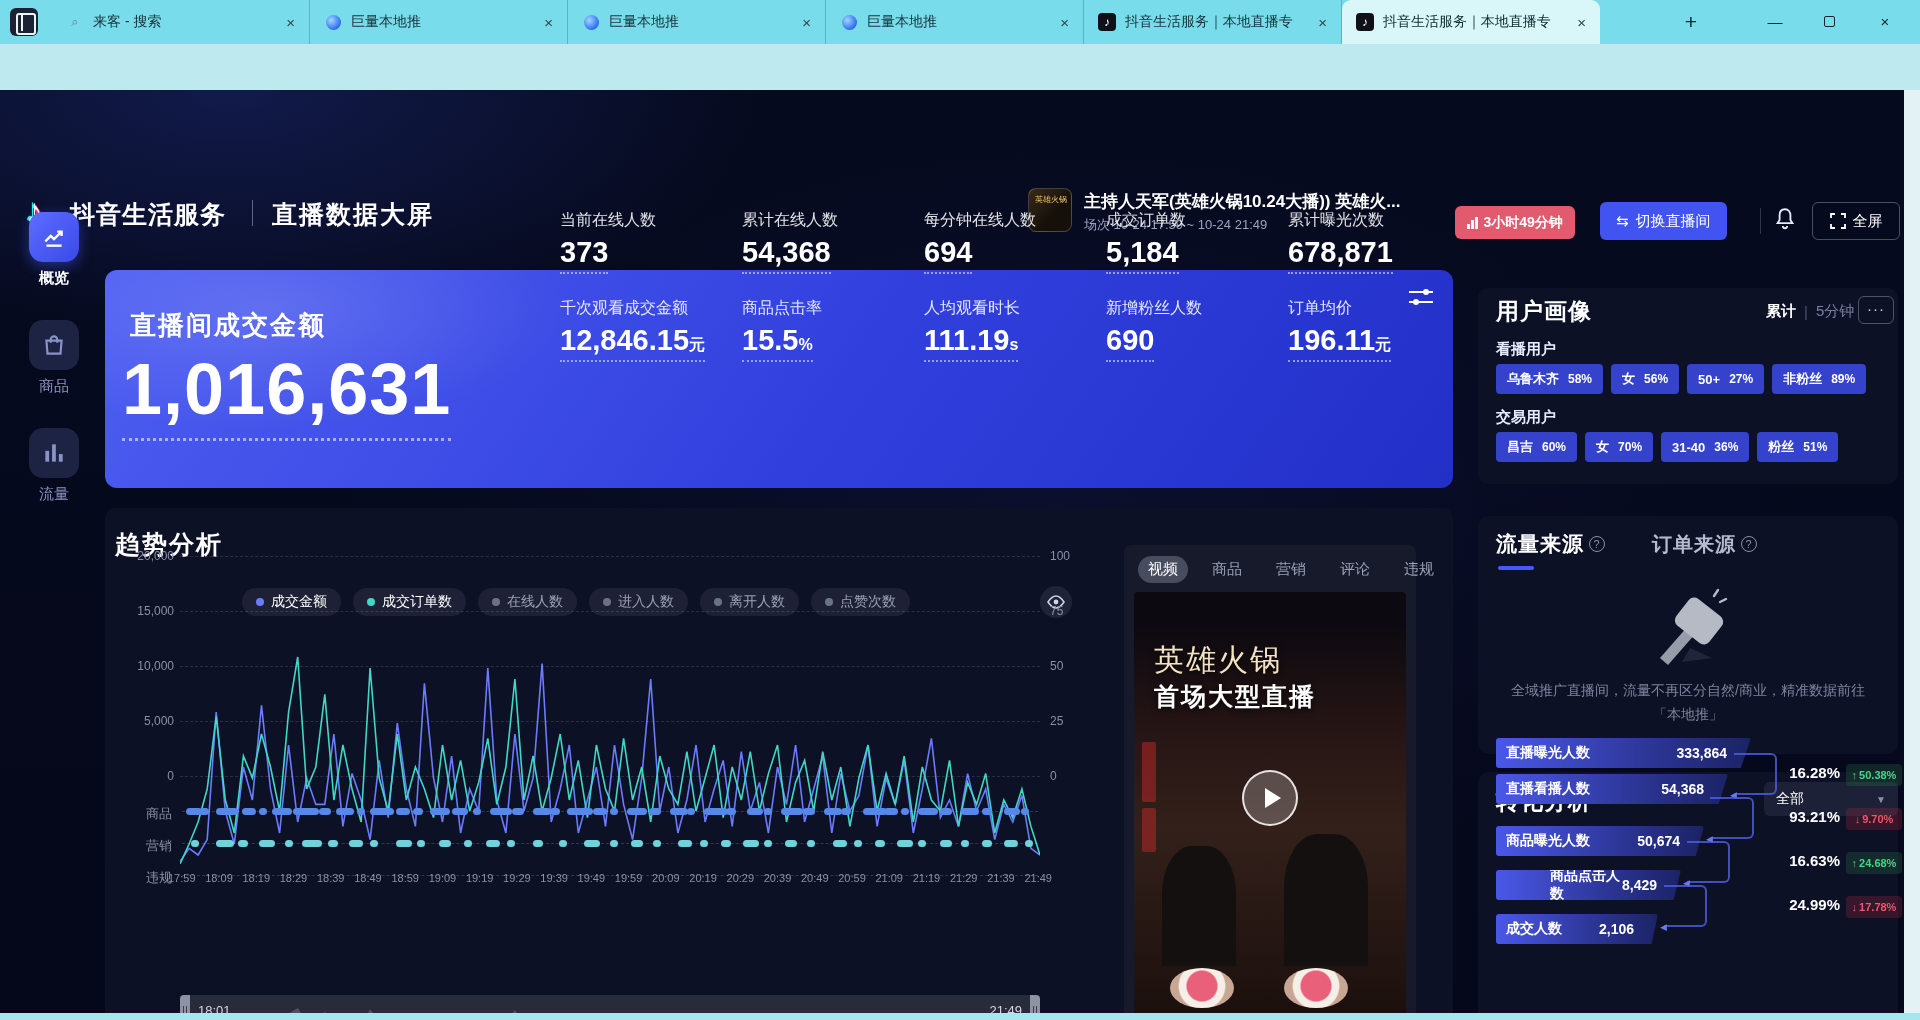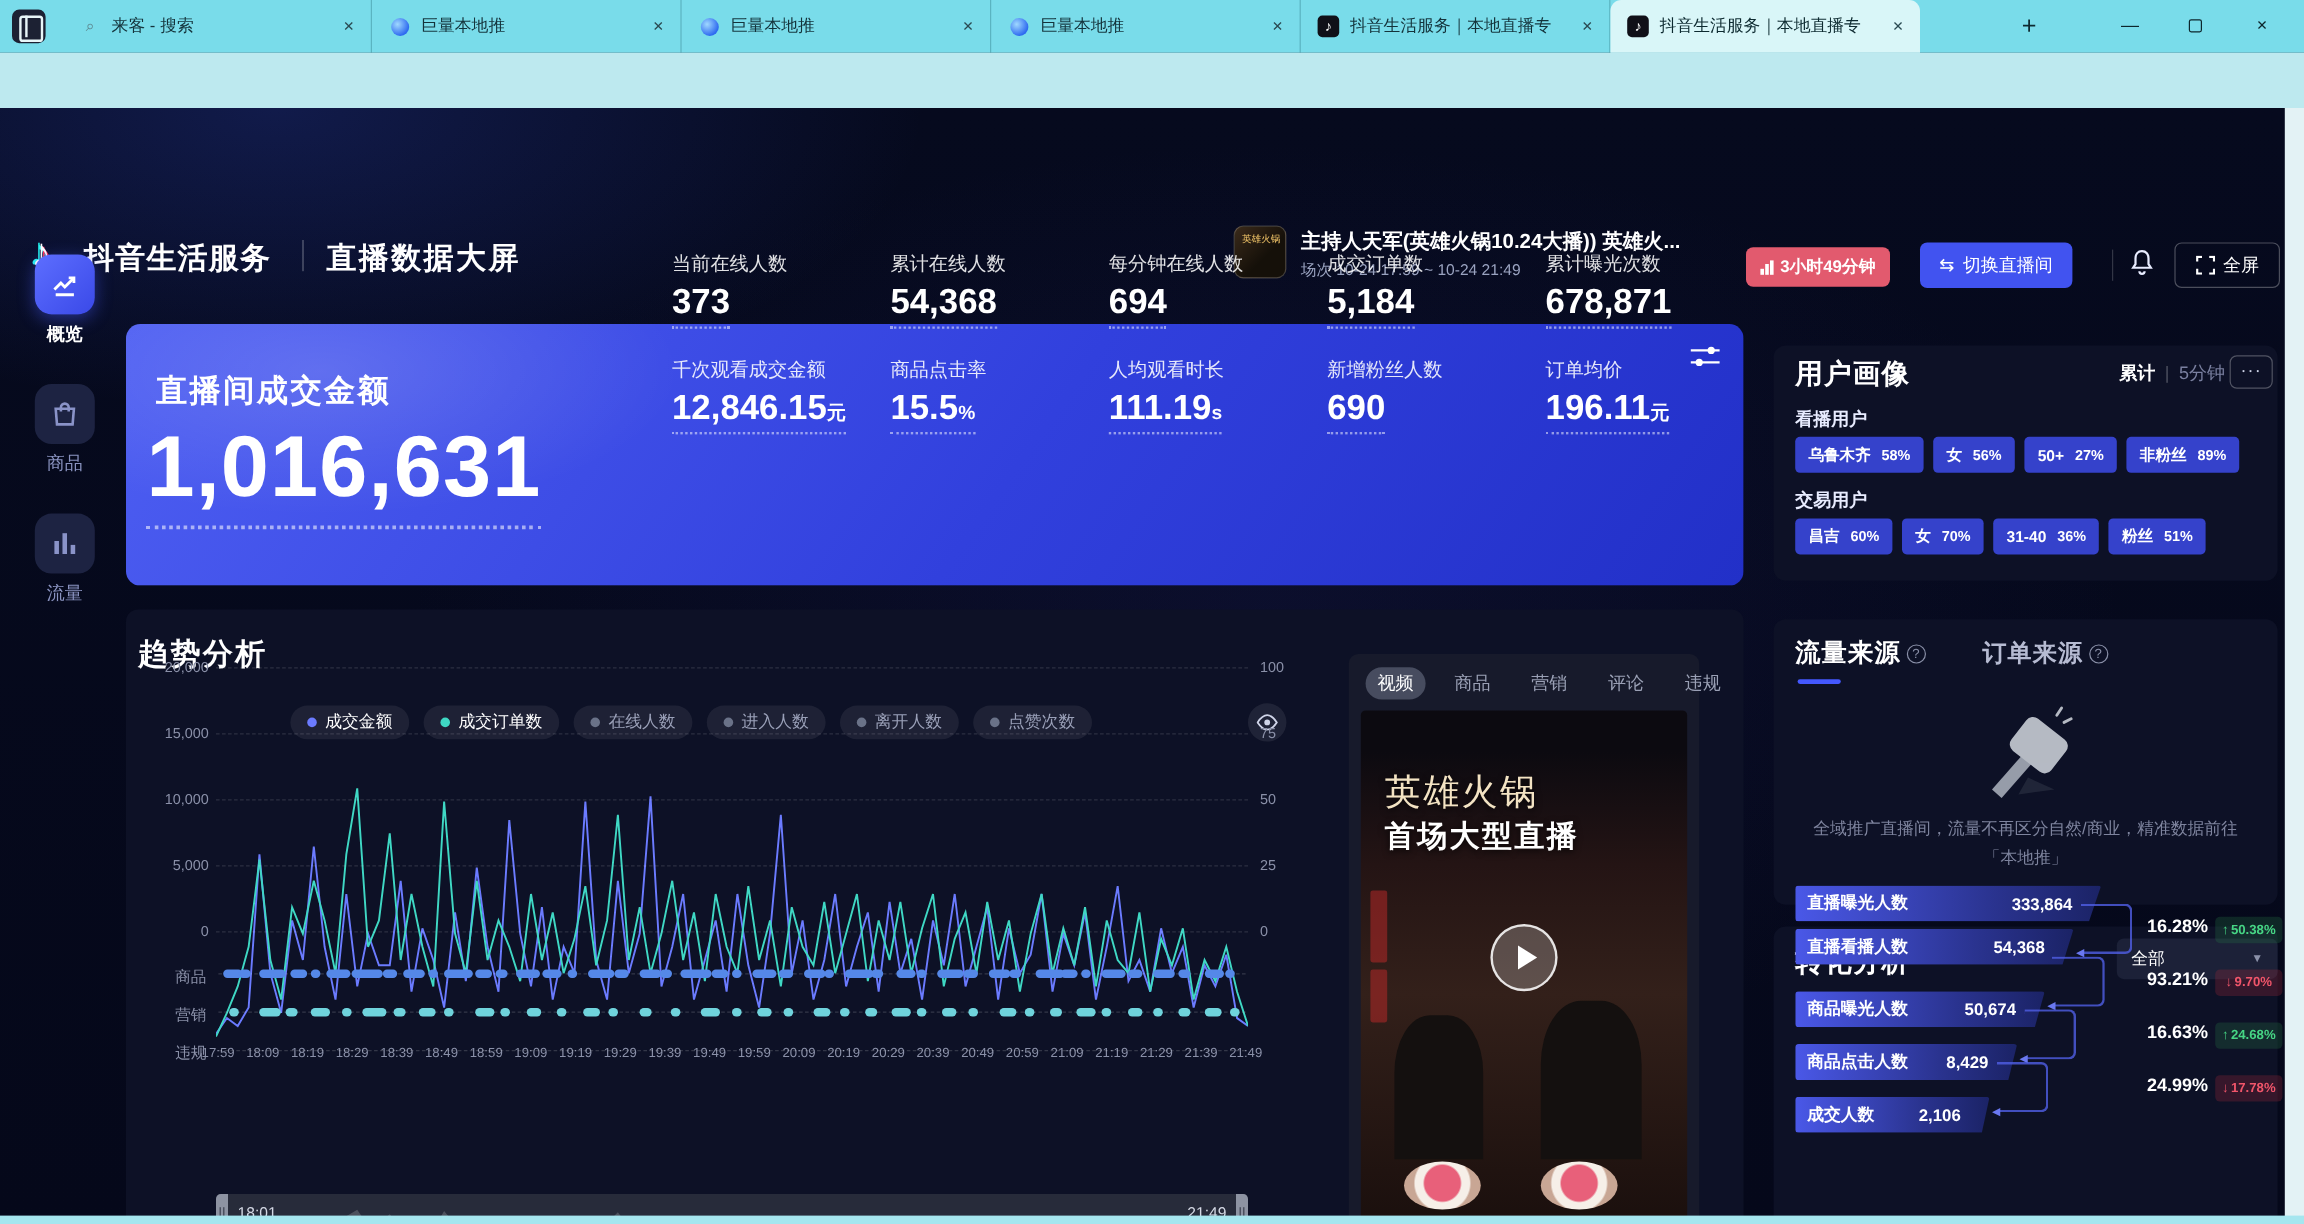--- a/index.html
+++ b/index.html
@@ -640,21 +640,21 @@
       <span class="fv">333,864</span>
     </div>
     <div class="fbar" style="top: 684px; width: 232px;">
       <span class="fl">直播看播人数</span>
       <span class="fv">54,368</span>
     </div>
     <div class="fbar" style="top: 736px; width: 208px;">
       <span class="fl">商品曝光人数</span>
       <span class="fv">50,674</span>
     </div>
-    <div class="fbar" style="top: 780px; width: 185px;">
+    <div class="fbar" style="top: 780px; width: 185px; padding-left: 44px;">
       <span class="fl">商品点击人数</span>
       <span class="fv">8,429</span>
     </div>
     <div class="fbar" style="top: 824px; width: 162px;">
       <span class="fl">成交人数</span>
       <span class="fv">2,106</span>
     </div>
     <div class="conn" style="left: 1734px; top: 663px; width: 43px; height: 42px;">
       <i>◀</i>
     </div>

